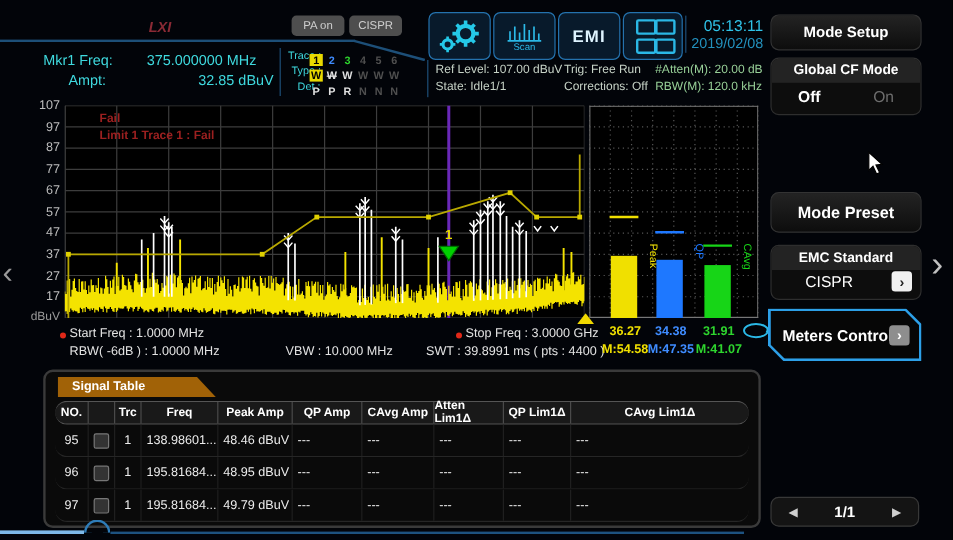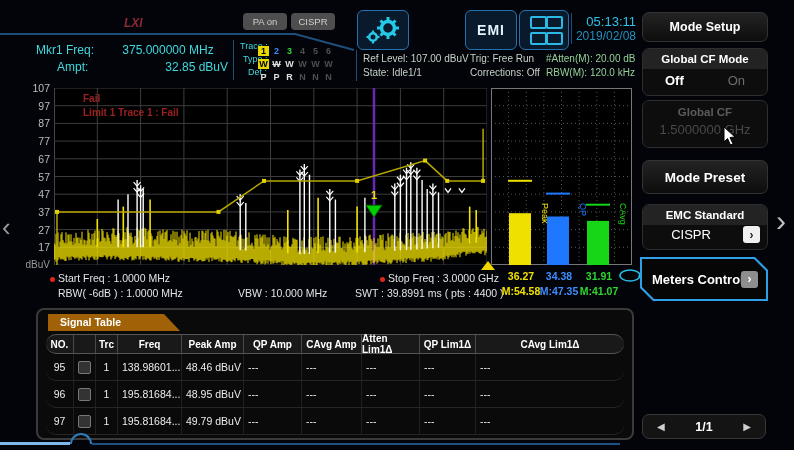--- a/index.html
+++ b/index.html
@@ -118,20 +118,35 @@
         </g>
         <circle cx="9" cy="22" r="3.8" stroke-width="2.6"></circle>
         <g stroke-width="2.2">
           <line x1="9" y1="15.5" x2="9" y2="18"></line>
             <line x1="9" y1="26" x2="9" y2="28.5"></line>
           <line x1="2.5" y1="22" x2="5" y2="22"></line>
             <line x1="13" y1="22" x2="15.5" y2="22"></line>
         </g>
       </g>
     </svg>
+  </div>
+  <div class="abs icobox" style="left:411px;top:10px;width:50px;height:38px;">
+    <svg width="30" height="18" viewBox="0 0 30 18">
+      <g stroke="#2bb8e6" stroke-width="1.4">
+        <line x1="1" y1="17" x2="29" y2="17"></line>
+        <line x1="3" y1="9" x2="3" y2="17"></line>
+          <line x1="7" y1="5" x2="7" y2="17"></line>
+        <line x1="11" y1="10" x2="11" y2="17"></line>
+          <line x1="15" y1="3" x2="15" y2="17"></line>
+        <line x1="19" y1="8" x2="19" y2="17"></line>
+          <line x1="23" y1="5" x2="23" y2="17"></line>
+        <line x1="27" y1="11" x2="27" y2="17"></line>
+      </g>
+    </svg>
+    <div style="font-size:8px;color:#2bb8e6;">Scan</div>
   </div>
   <div class="abs icobox" style="left:465px;top:10px;width:50px;height:38px;">
     <div style="font-size:14px;font-weight:bold;color:#dff4ff;letter-spacing:1px;">EMI</div>
   </div>
   <div class="abs icobox" style="left:519px;top:10px;width:48px;height:38px;">
     <div style="display:grid;grid-template-columns:13px 13px;grid-gap:3px;">
       <div style="width:13px;height:9px;border:2px solid #2bb8e6;border-radius:2px;"></div>
       <div style="width:13px;height:9px;border:2px solid #2bb8e6;border-radius:2px;"></div>
       <div style="width:13px;height:9px;border:2px solid #2bb8e6;border-radius:2px;"></div>
       <div style="width:13px;height:9px;border:2px solid #2bb8e6;border-radius:2px;"></div>
@@ -367,24 +382,20 @@
   <div class="abs sbtn" style="top:12px;height:28px;">Mode Setup</div>
 
   <div class="abs ssec" style="top:48px;height:46px;">
     <div class="hd">Global CF Mode</div>
     <div class="offon">
       <span class="sel">Off</span>
       <span class="unsel">On</span>
     </div>
   </div>
 
-  <div class="abs ssec" style="top:100px;height:46px;">
-    <div class="disabled-t" style="margin-top:5px;">Global CF</div>
-    <div class="disabled-v" style="margin-top:4px;">1.5000000 GHz</div>
-  </div>
 
   <div class="abs sbtn" style="top:160px;height:32px;font-size:13.5px;">Mode Preset</div>
 
   <div class="abs ssec" style="top:204px;height:44px;">
     <div class="hd">EMC Standard</div>
     <div style="position:relative;height:22px;">
       <div style="position:absolute;left:0;right:28px;text-align:center;top:2px;font-size:13px;color:#fff;">CISPR</div>
       <div class="chevbox" style="position:absolute;right:7px;top:1px;background:#f0f0f0;color:#222;">
           <span>›</span>
         </div>

